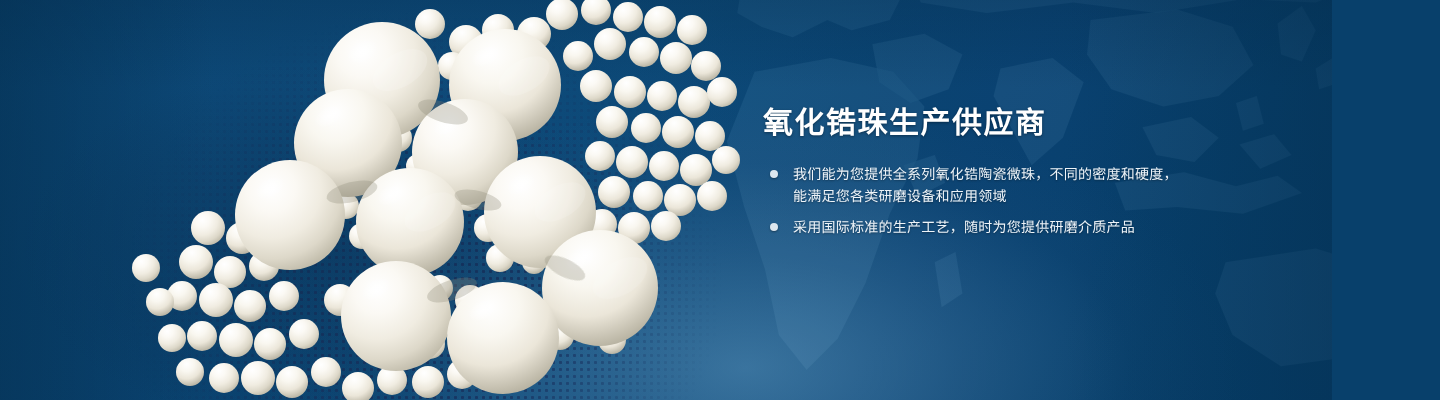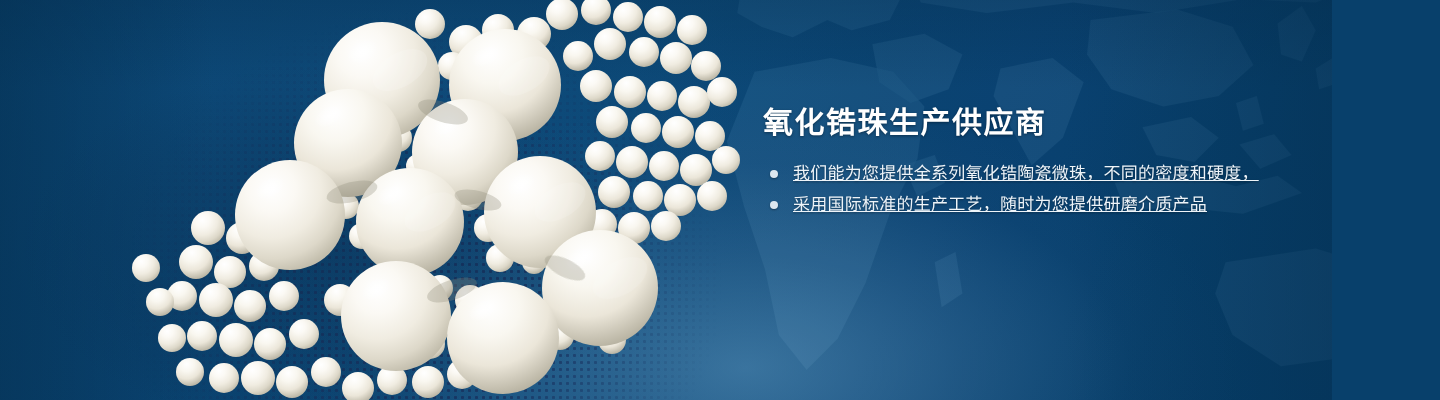--- a/index.html
+++ b/index.html
@@ -114,26 +114,25 @@
   .bullets {
     list-style: none;
     margin: 0;
     padding: 0;
   }
 
   .bullet-row {
     position: relative;
     padding-left: 30px;
     margin-bottom: 9px;
-    font-size: 17px;
+    font-size: 14px;
     line-height: 22px;
     color: #eef4f9;
     letter-spacing: 0.25px;
     text-shadow: 0 1px 2px rgba(0,0,0,0.35);
-    text-decoration: underline;
   }
   .bullet-row:last-child { margin-bottom: 0; }
 
   .bullet-dot {
     position: absolute;
     left: 7px;
     top: 7px;
     width: 8px;
     height: 8px;
     border-radius: 50%;
@@ -379,20 +378,21 @@
 
   <div class="copy">
 
     <h1 class="headline">氧化锆珠生产供应商</h1>
 
     <ul class="bullets">
 
       <li class="bullet-row">
         <span class="bullet-dot"></span>
         <span class="bullet-text">我们能为您提供全系列氧化锆陶瓷微珠，不同的密度和硬度，</span>
+        <span class="bullet-line2">能满足您各类研磨设备和应用领域</span>
       </li>
 
 
       <li class="bullet-row">
         <span class="bullet-dot"></span>
         <span class="bullet-text">采用国际标准的生产工艺，随时为您提供研磨介质产品</span>
       </li>
 
     </ul>
   </div>

